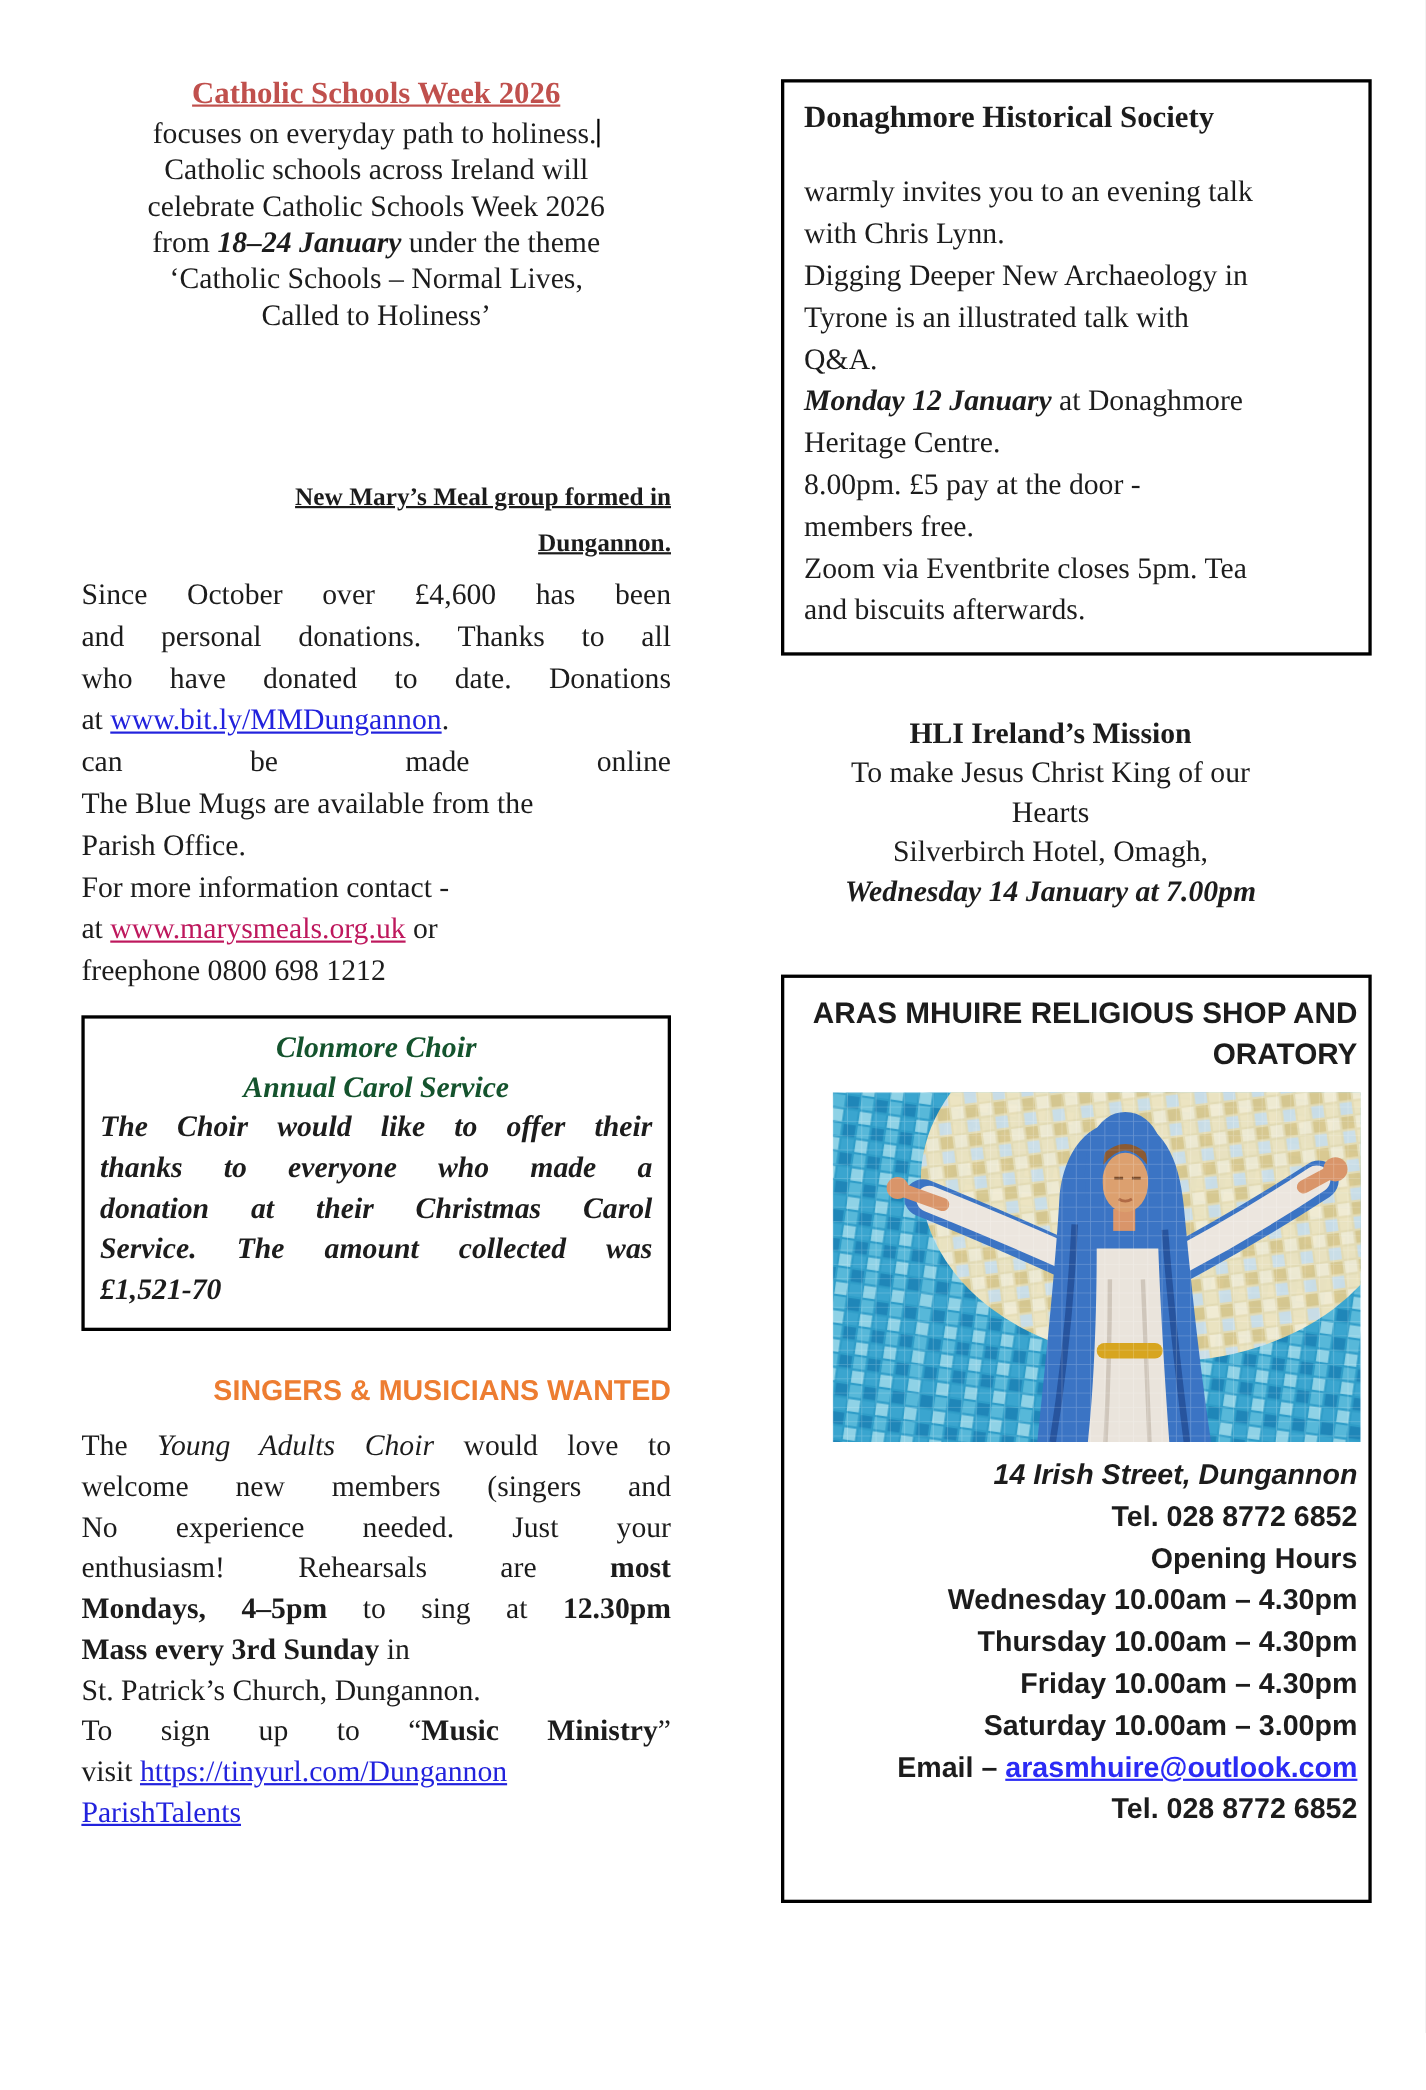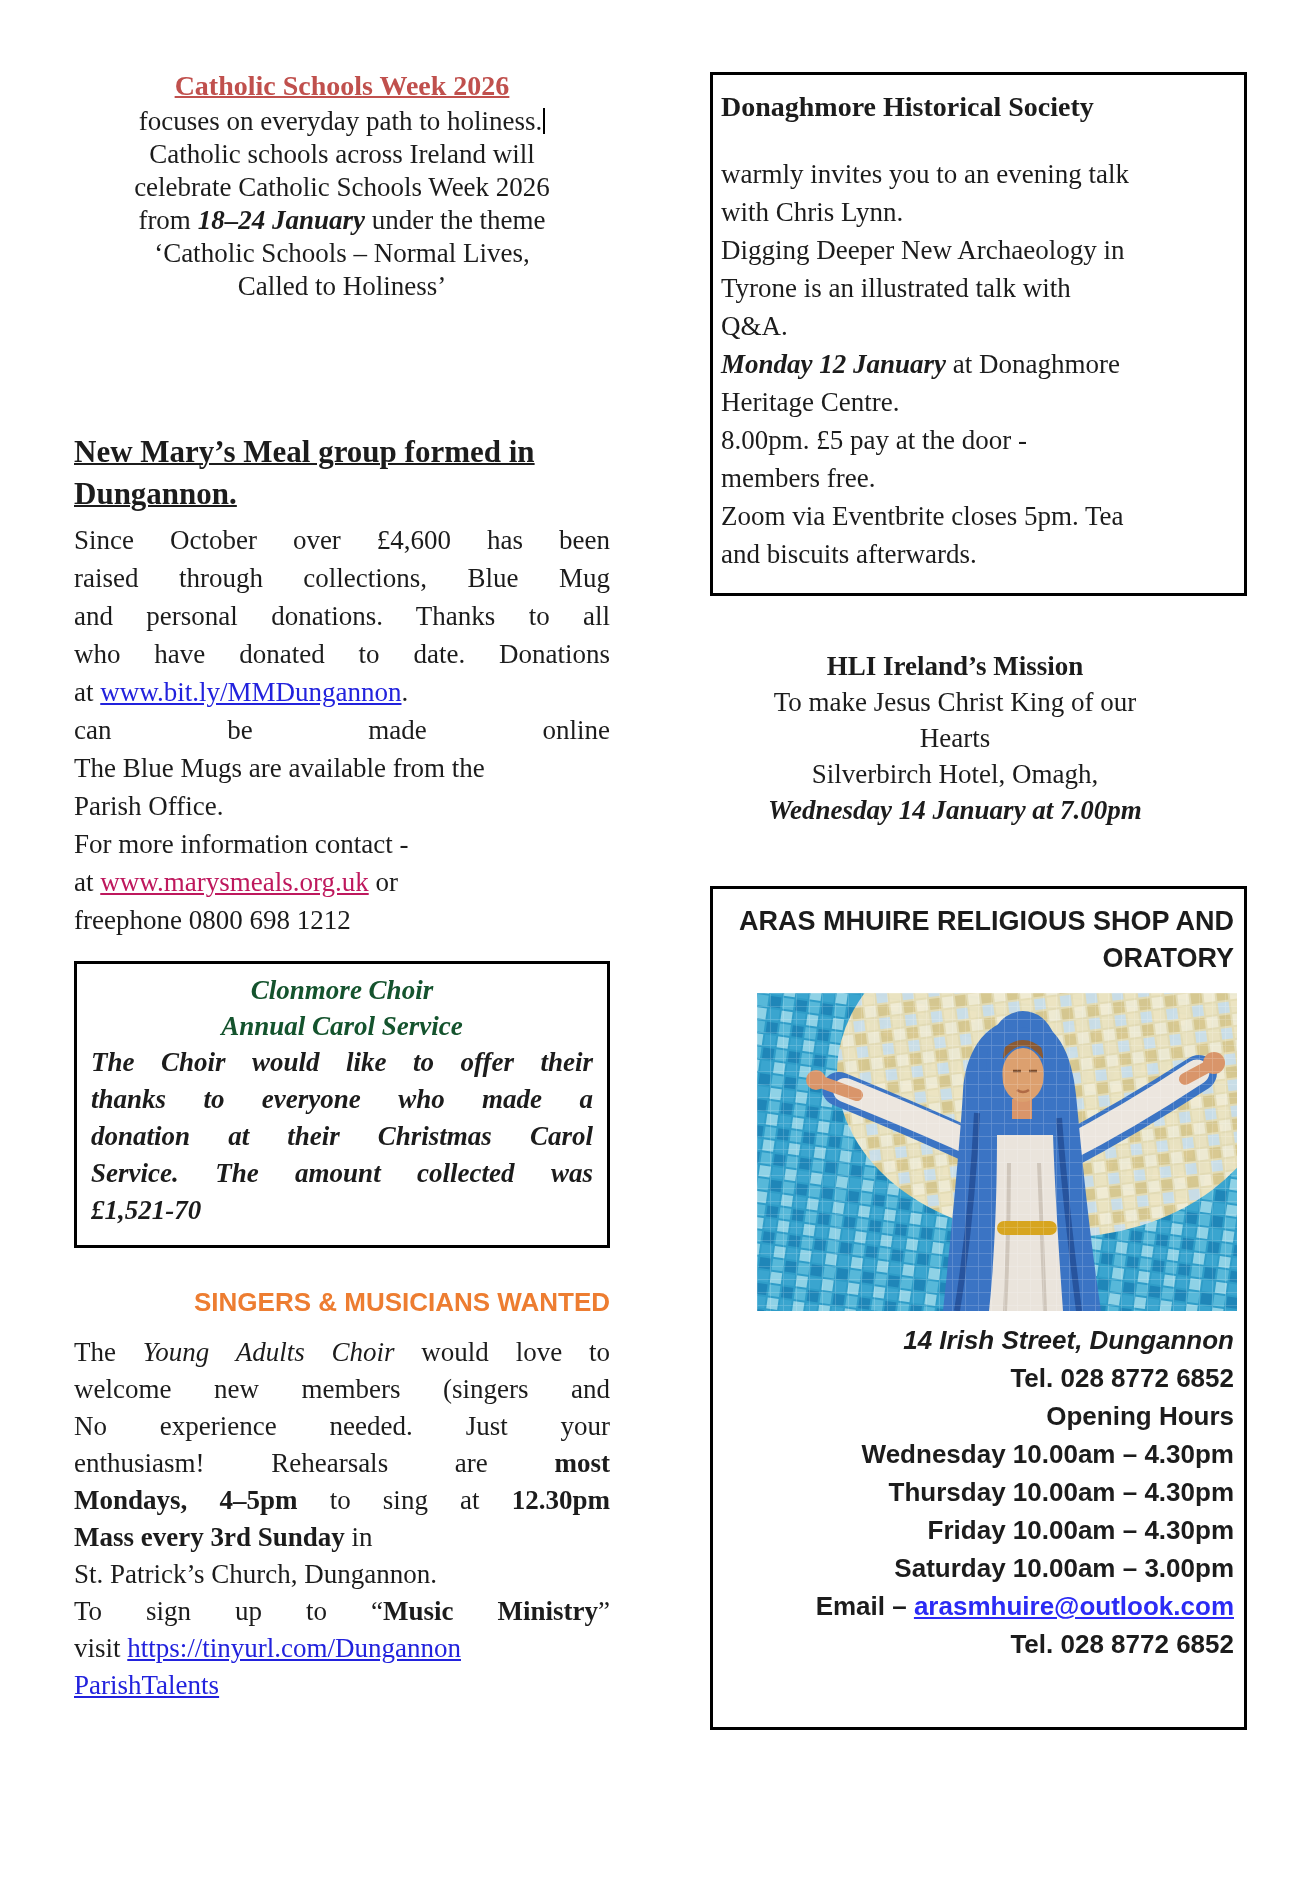--- a/index.html
+++ b/index.html
@@ -19,21 +19,21 @@
   .sec-catholic { margin-top:70px; text-align:center; }
   .sec-catholic .title { font-size:28px; font-weight:bold; color:#C0504D;
       text-decoration:underline; text-decoration-thickness:2px; margin-bottom:3px; }
   .sec-catholic .ln { line-height:33px; }
   .bi { font-weight:bold; font-style:italic; }
   .caret { display:inline-block; width:0; border-left:2px solid #000; height:26px;
       vertical-align:-4px; margin-left:1px; }
 
   
   .sec-marys { margin-top:128px; }
-  .sec-marys .title { text-align:left; font-size:31px; font-weight:bold;
+  .sec-marys .title { text-align:right; font-size:23px; font-weight:bold;
       text-decoration:underline; text-decoration-thickness:2px; line-height:42px; }
   .sec-marys .body { margin-top:6px; }
   a.lnk-blue { color:#2222DD; text-decoration:underline; }
   a.lnk-teal { color:#be185d; text-decoration:underline; }
 
   
   .box { border:3px solid #000; }
   .sec-clonmore { margin-top:22px; padding:8px 14px 16px 14px; }
   .sec-clonmore .gtitle { text-align:center; color:#14532d; font-weight:bold;
       font-style:italic; font-size:27px; line-height:36px; }
@@ -41,21 +41,21 @@
 
   
   .sec-singers { margin-top:36px; }
   .sec-singers .title { text-align:right; color:#ED7D31; font-weight:bold;
       font-family:"Liberation Sans","DejaVu Sans",sans-serif; font-size:26px; line-height:36px;
       margin-bottom:14px; }
   .sec-singers .ln { line-height:37px; }
   .b { font-weight:bold; } .i { font-style:italic; }
 
   
-  .sec-donagh { margin-top:72px; padding:12px 18px 20px 8px; }
+  .sec-donagh { margin-top:72px; padding:12px 18px 20px 18px; }
   .sec-donagh .title { font-weight:bold; font-size:28px; line-height:40px; margin-bottom:28px; }
 
   
   .sec-hli { margin-top:52px; width:490px; text-align:center; }
   .sec-hli .ln { line-height:36px; }
   .sec-hli .title { font-weight:bold; }
 
   
   .sec-aras { margin-top:58px; padding:14px 10px 64px 10px; text-align:right;
       font-family:"Liberation Sans","DejaVu Sans",sans-serif; }
@@ -81,21 +81,20 @@
       <div class="ln">Called to Holiness’</div>
     </div>
 
     <div class="sec-marys">
       <div class="title">
         <div>New Mary’s Meal group formed in</div>
         <div>Dungannon.</div>
       </div>
       <div class="body">
         <div class="ln jl">Since October over £4,600 has been</div>
-        <div class="ln jl">raised through collections, Blue Mug</div>
         <div class="ln jl">and personal donations. Thanks to all</div>
         <div class="ln jl">who have donated to date. Donations</div>
         <div class="ln"><span>at </span><a href="#" class="lnk-blue">www.bit.ly/MMDungannon</a><span>.</span></div>
         <div class="ln jl">can be made online</div>
         <div class="ln">The Blue Mugs are available from the</div>
         <div class="ln">Parish Office.</div>
         <div class="ln">For more information contact -</div>
         <div class="ln"><span>at </span><a href="#" class="lnk-teal">www.marysmeals.org.uk</a><span> or</span></div>
         <div class="ln">freephone 0800 698 1212</div>
       </div>

